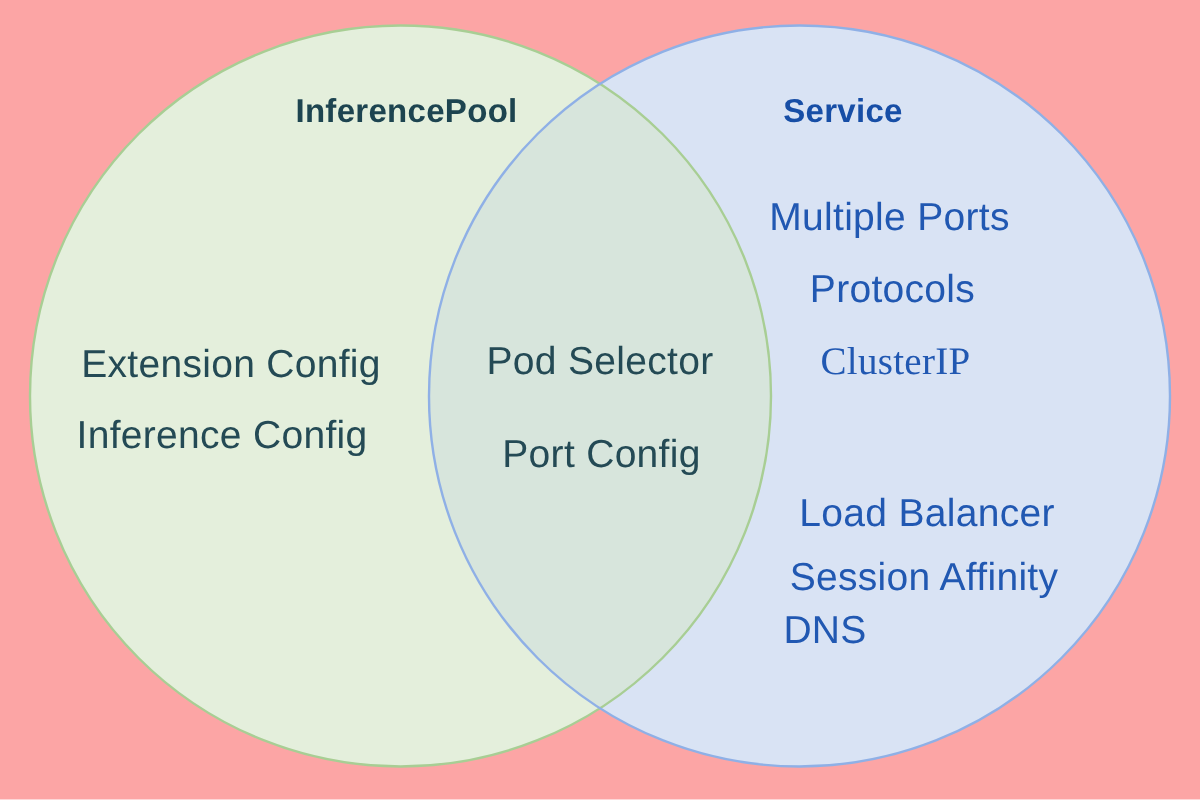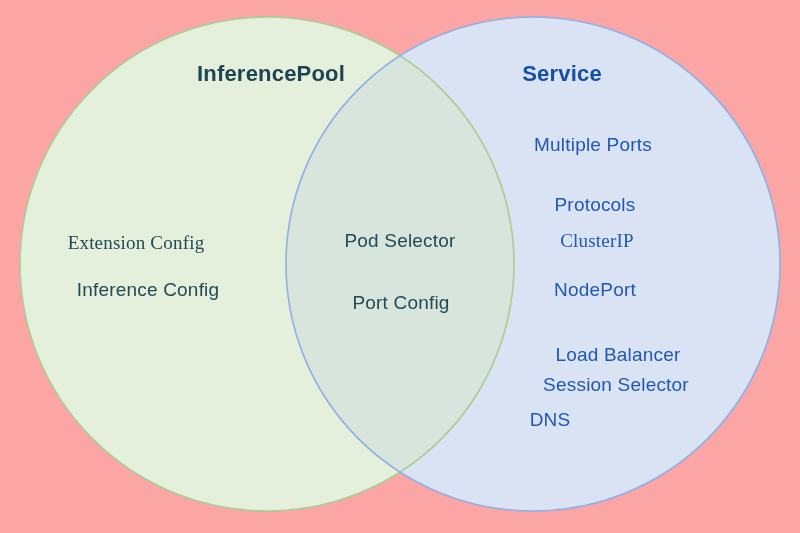--- a/index.html
+++ b/index.html
@@ -27,21 +27,21 @@
     position: absolute;
     transform: translate(-50%, -50%);
     white-space: nowrap;
     letter-spacing: 0.2px;
   }
   .venn-title {
     font-size: 22px;
     font-weight: 700;
   }
   .venn-item {
-    font-size: 19px;
+    font-size: 26px;
     font-weight: 400;
   }
 </style>
 </head>
 <body>
 
 <div class="stage">
 
   <svg class="venn-svg" viewBox="0 0 800 533" xmlns="http://www.w3.org/2000/svg">
     <defs>
@@ -53,29 +53,28 @@
     <circle cx="267" cy="264" r="247" fill="#e4efdc"></circle>
     <circle cx="533" cy="264" r="247" fill="#d9e3f4"></circle>
     <circle cx="267" cy="264" r="247" clip-path="url(#clip-right-circle)" fill="#d7e5dc"></circle>
 
     <circle cx="267" cy="264" r="247" fill="none" stroke-width="1.6" stroke="#a8ce94"></circle>
     <circle cx="533" cy="264" r="247" fill="none" stroke-width="1.6" stroke="#8fb0e6"></circle>
   </svg>
 
   <div class="venn-label venn-title" style="left: 271px; top: 74px; color: rgb(29, 68, 80);">InferencePool</div>
 
-  <div class="venn-label venn-item" style="left: 136px; top: 243px; color: rgb(36, 74, 85); font-family: Liberation Serif, serif;">Extension Config</div>
+  <div class="venn-label venn-item" style="left: 154px; top: 243px; color: rgb(36, 74, 85);">Extension Config</div>
   <div class="venn-label venn-item" style="left: 148px; top: 290px; color: rgb(36, 74, 85); text-align: center;">Inference Config</div>
 
   <div class="venn-label venn-item" style="left: 400px; top: 241px; color: rgb(36, 74, 85); text-align: center;">Pod Selector</div>
   <div class="venn-label venn-item" style="left: 401px; top: 290px; color: rgb(36, 74, 85); margin-top: 13px;">Port Config</div>
 
   <div class="venn-label venn-title" style="left: 515px; top: 74px; color: rgb(23, 78, 166); margin-left: 47px;">Service</div>
 
   <div class="venn-label venn-item" style="left: 593px; top: 145px; color: rgb(33, 88, 178);">Multiple Ports</div>
-  <div class="venn-label venn-item" style="left: 595px; top: 193px; color: rgb(33, 88, 178); margin-top: 12px;">Protocols</div>
+  <div class="venn-label venn-item" style="left: 595px; top: 193px; color: rgb(33, 88, 178);">Protocols</div>
   <div class="venn-label venn-item" style="left: 597px; top: 241px; color: rgb(33, 88, 178); font-family: Liberation Serif, serif;">ClusterIP</div>
-  <div class="venn-label venn-item" style="left: 595px; top: 290px; color: rgb(33, 88, 178);">NodePort</div>
-  <div class="venn-label venn-item" style="left: 618px; top: 355px; color: rgb(33, 88, 178);">Load Balancer</div>
-  <div class="venn-label venn-item" style="left: 616px; top: 385px; color: rgb(33, 88, 178);">Session Selector</div>
+  <div class="venn-label venn-item" style="left: 618px; top: 342px; color: rgb(33, 88, 178);">Load Balancer</div>
+  <div class="venn-label venn-item" style="left: 616px; top: 385px; color: rgb(33, 88, 178);">Session Affinity</div>
   <div class="venn-label venn-item" style="left: 550px; top: 420px; color: rgb(33, 88, 178); text-align: center;">DNS</div>
 
 </div>
 
 </body></html>

